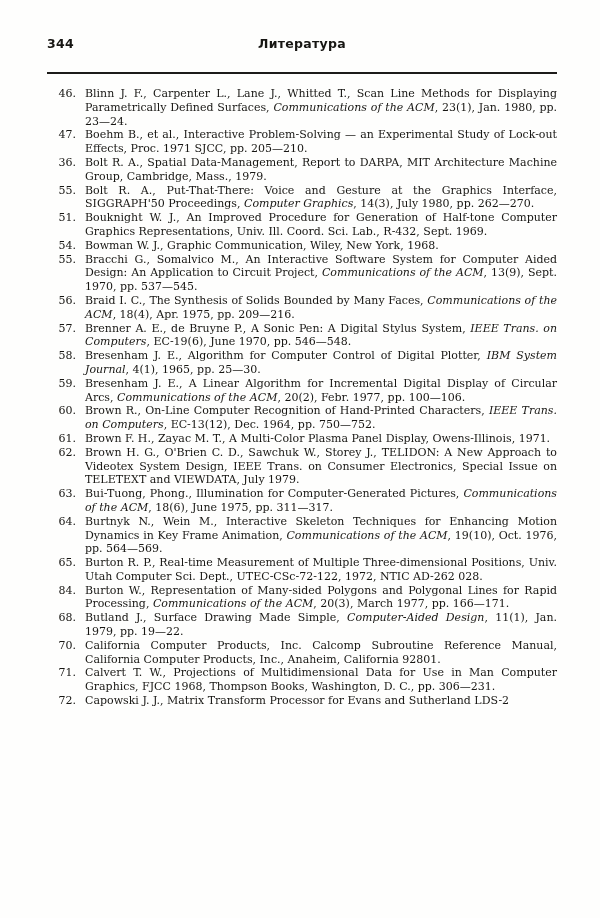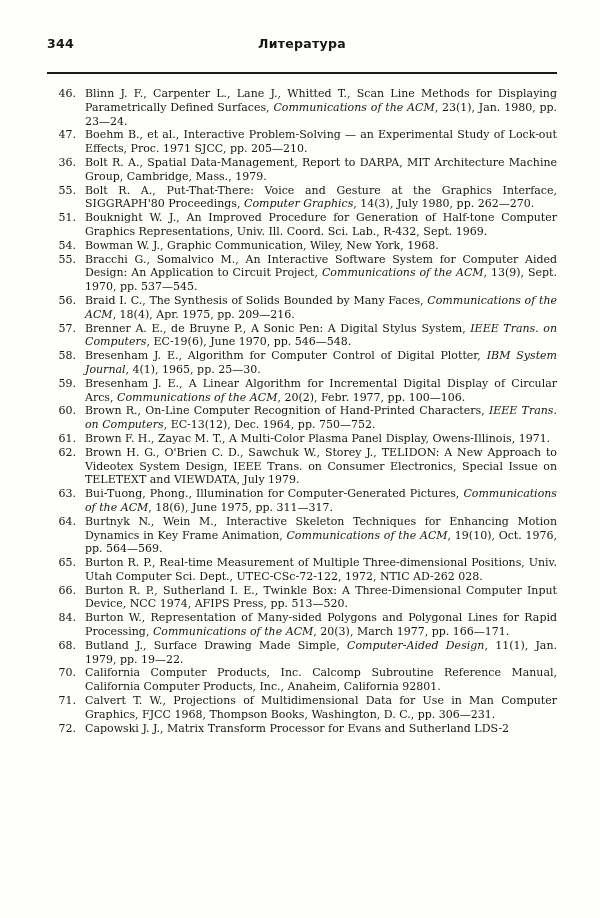--- a/index.html
+++ b/index.html
@@ -78,21 +78,21 @@
       <div class="ref">
         <div class="ref-num">47.</div>
         <div class="ref-text"><span>Boehm B., et al., Interactive Problem-Solving — an Experimental Study of Lock-out Effects, Proc. 1971 SJCC, pp. 205—210.</span></div>
       </div>
       <div class="ref">
         <div class="ref-num">36.</div>
         <div class="ref-text"><span>Bolt R. A., Spatial Data-Management, Report to DARPA, MIT Architecture Machine Group, Cambridge, Mass., 1979.</span></div>
       </div>
       <div class="ref">
         <div class="ref-num">55.</div>
-        <div class="ref-text"><span>Bolt R. A., Put-That-There: Voice and Gesture at the Graphics Interface, SIGGRAPH'80 Proceedings, </span><span class="it">Computer Graphics</span><span>, 14(3), July 1980, pp. 262—270.</span></div>
+        <div class="ref-text"><span>Bolt R. A., Put-That-There: Voice and Gesture at the Graphics Interface, SIGGRAPH'50 Proceedings, </span><span class="it">Computer Graphics</span><span>, 14(3), July 1980, pp. 262—270.</span></div>
       </div>
       <div class="ref">
         <div class="ref-num">51.</div>
         <div class="ref-text"><span>Bouknight W. J., An Improved Procedure for Generation of Half-tone Computer Graphics Representations, Univ. Ill. Coord. Sci. Lab., R-432, Sept. 1969.</span></div>
       </div>
       <div class="ref">
         <div class="ref-num">54.</div>
         <div class="ref-text"><span>Bowman W. J., Graphic Communication, Wiley, New York, 1968.</span></div>
       </div>
       <div class="ref">
@@ -133,24 +133,20 @@
       </div>
       <div class="ref">
         <div class="ref-num">64.</div>
         <div class="ref-text"><span>Burtnyk N., Wein M., Interactive Skeleton Techniques for Enhancing Motion Dynamics in Key Frame Animation, </span><span class="it">Communications of the ACM</span><span>, 19(10), Oct. 1976, pp. 564—569.</span></div>
       </div>
       <div class="ref">
         <div class="ref-num">65.</div>
         <div class="ref-text"><span>Burton R. P., Real-time Measurement of Multiple Three-dimensional Positions, Univ. Utah Computer Sci. Dept., UTEC-CSc-72-122, 1972, NTIC AD-262 028.</span></div>
       </div>
       <div class="ref">
-        <div class="ref-num">66.</div>
-        <div class="ref-text"><span>Burton R. P., Sutherland I. E., Twinkle Box: A Three-Dimensional Computer Input Device, NCC 1974, AFIPS Press, pp. 513—520.</span></div>
-      </div>
-      <div class="ref">
         <div class="ref-num">84.</div>
         <div class="ref-text"><span>Burton W., Representation of Many-sided Polygons and Polygonal Lines for Rapid Processing, </span><span class="it">Communications of the ACM</span><span>, 20(3), March 1977, pp. 166—171.</span></div>
       </div>
       <div class="ref">
         <div class="ref-num">68.</div>
         <div class="ref-text"><span>Butland J., Surface Drawing Made Simple, </span><span class="it">Computer-Aided Design</span><span>, 11(1), Jan. 1979, pp. 19—22.</span></div>
       </div>
       <div class="ref">
         <div class="ref-num">70.</div>
         <div class="ref-text"><span>California Computer Products, Inc. Calcomp Subroutine Reference Manual, California Computer Products, Inc., Anaheim, California 92801.</span></div>

